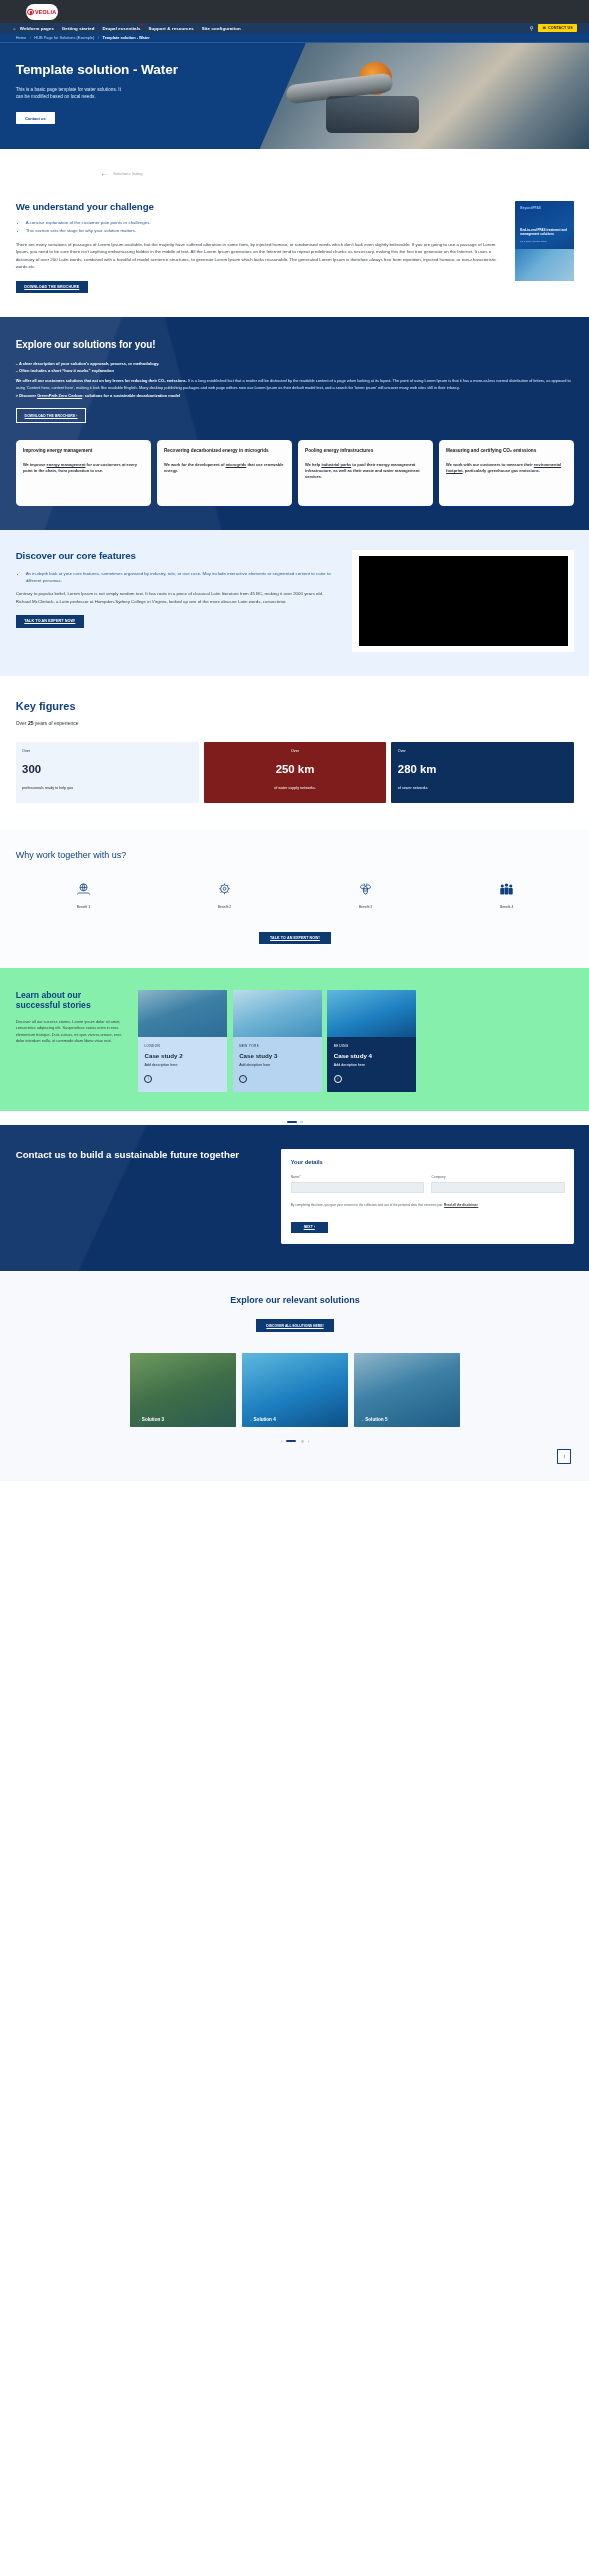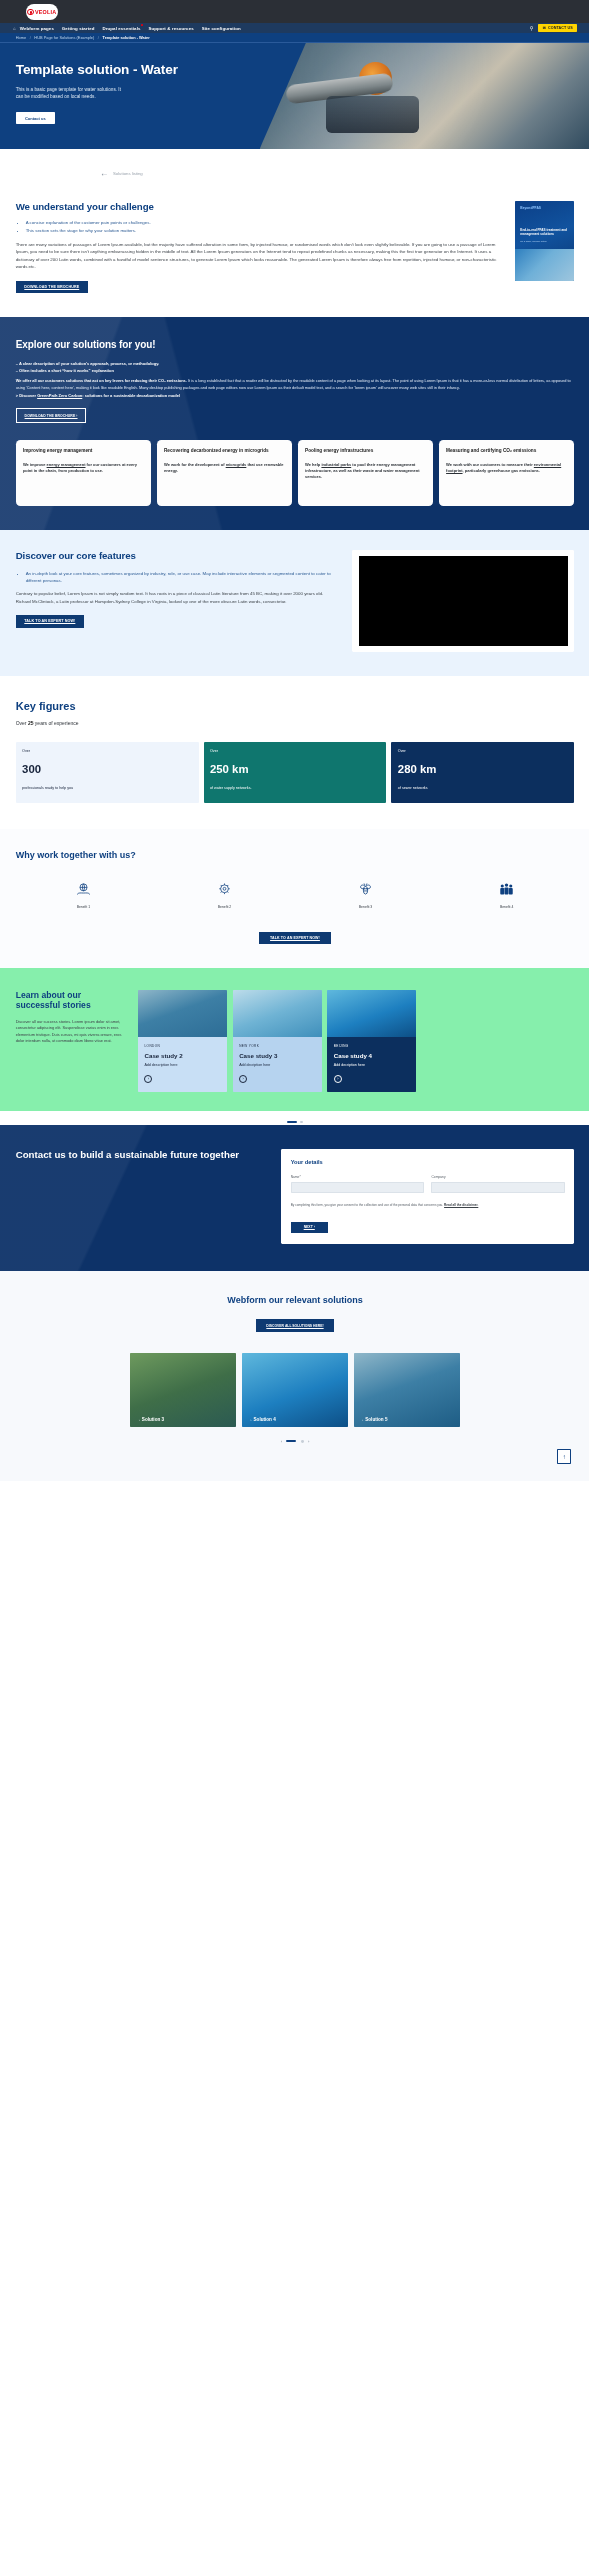--- a/index.html
+++ b/index.html
@@ -308,30 +308,30 @@
     flex: 1; border-radius: 1px;
     padding: 7.2px 6.4px 8.6px 6.4px;
     min-height: 61px;
     display: flex; flex-direction: column;
   }
   .fig-over { font-size: 3.7px; }
   .fig-num { margin-top: 11.4px; font-size: 11.4px; font-weight: 700; line-height: 1; }
   .fig-desc { margin-top: 10px; font-size: 3.7px; line-height: 1.55; }
   .fig-c1 { background: #eef4fc; color: #17233a; }
   .fig-c2 { background: #c5ddf7; color: #17233a; }
-  .fig-c3 { background: #0f766e; color: #ffffff; }
+  .fig-c3 { background: #7f1d1d; color: #ffffff; text-align: center; }
   .fig-c4 { background: #0c2f5e; color: #ffffff; }
 
   
   .sec-why {
     background: #fbfcfe;
     padding: 21.5px 15.7px 24px 15.7px;
     text-align: left;
   }
-  .why-h { font-size: 9px; font-weight: 700; color: #0e4080; }
+  .why-h { font-size: 9px; font-weight: 400; color: #0e4080; }
   .benefits {
     display: flex; margin-top: 20px; gap: 5.7px;
   }
   .benefit {
     flex: 1; display: flex; flex-direction: column;
     align-items: center; gap: 6.4px;
   }
   .benefit .bicon {
     width: 18.6px; height: 18.6px;
     display: flex; align-items: center; justify-content: center;
@@ -737,21 +737,21 @@
       <span>By completing this form, you give your consent to the collection and use of the personal data that concerns you.</span>
       <u>Read all the disclaimer.</u>
     </div>
     <div class="form-btnrow">
       <span class="btn-next">NEXT ›</span>
     </div>
   </div>
 </div>
 
 <div class="sec-rel">
-  <div class="rel-h">Webform our relevant solutions</div>
+  <div class="rel-h">Explore our relevant solutions</div>
   <div class="rel-cta">
     <span class="btn-navy3">DISCOVER ALL SOLUTIONS HERE!</span>
   </div>
   <div class="rel-track">
     <div class="rel-card r1">
       <span class="rel-label">→ Solution 3</span>
     </div>
     <div class="rel-card r2">
       <span class="rel-label">→ Solution 4</span>
     </div>

